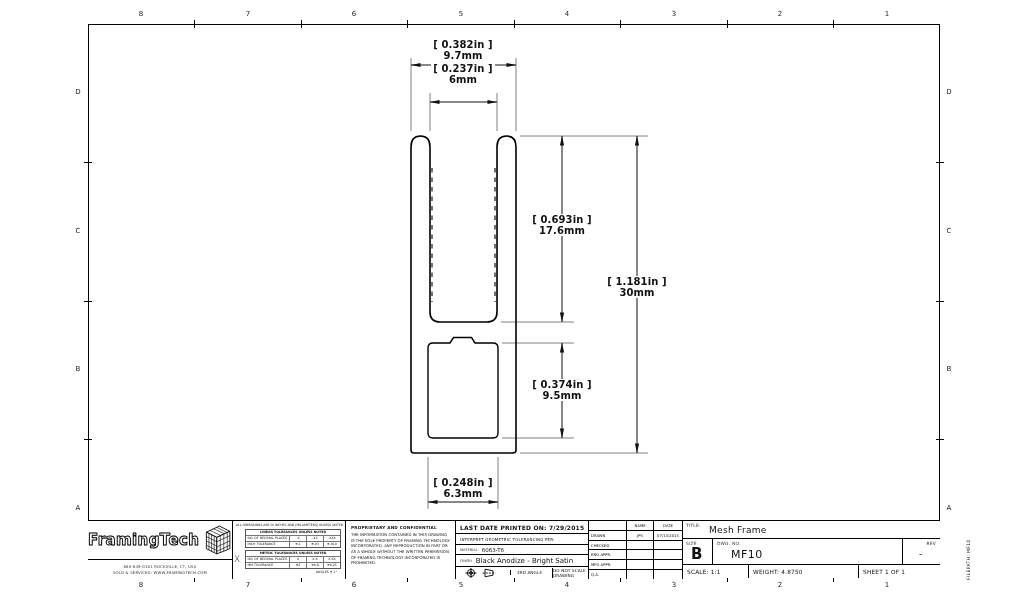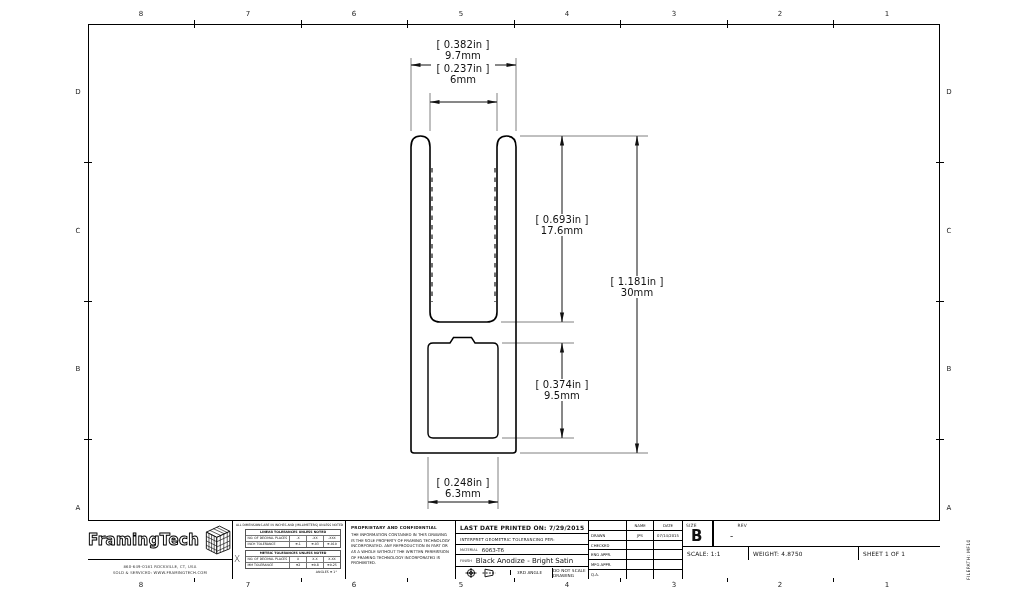--- a/index.html
+++ b/index.html
@@ -14,21 +14,21 @@
   .zone-let { position:absolute; height:10px; width:10px; text-align:center; font-size:7px; color:#222; }
   .tickv { position:absolute; width:1px; height:8px; background:#000; }
   .tickh { position:absolute; width:8px; height:1px; background:#000; }
   .filepath { position:absolute; left:966px; top:528px; height:52px; width:10px;
               writing-mode:vertical-rl; transform:rotate(180deg);
               font-size:4.6px; letter-spacing:.3px; color:#222; white-space:nowrap; }
 
   
   svg.drw { position:absolute; left:0; top:0; z-index:1; }
   .dim { position:absolute; z-index:2; width:64px; text-align:center; background:#fff;
-         font-size:10px; font-weight:400; line-height:11px; display:flex; flex-direction:column;
+         font-size:10px; font-weight:700; line-height:11px; display:flex; flex-direction:column;
          letter-spacing:.1px; }
 
   
   .strip { position:absolute; left:88px; top:520px; width:852px; height:58px;
            border-top:1px solid #000; z-index:3; background:#fff; }
   .cell  { position:absolute; top:0; height:58px; border-left:1px solid #000; }
   .cell.first { border-left:none; }
 
   
   .logo-row { height:38px; display:flex; align-items:center; justify-content:flex-end; gap:3px; }
@@ -370,25 +370,33 @@
         </div>
         <div class="apr-row">
           <div class="apr-c1">Q.A.</div>
           <div class="apr-c2"></div>
           <div class="apr-c3"></div>
         </div>
       </div>
     </div>
 
     <div class="cell" style="left:594px;width:258px">
+      <div class="t-title-row">
+        <span class="t-lab t-title-lab">TITLE:</span>
+        <span class="t-title-val">Mesh Frame</span>
+      </div>
       <div class="t-mid">
         <div class="t-size">
           <span class="t-lab t-size-lab">SIZE</span>
           <span class="t-size-val">B</span>
         </div>
+        <div class="t-dwg">
+          <span class="t-lab t-dwg-lab">DWG. NO.</span>
+          <span class="t-dwg-val">MF10</span>
+        </div>
         <div class="t-rev">
           <span class="t-lab t-rev-lab">REV</span>
           <span class="t-rev-val">-</span>
         </div>
       </div>
       <div class="t-bot">
         <div class="t-scale">SCALE: 1:1</div>
         <div class="t-weight">WEIGHT: 4.8750</div>
         <div class="t-sheet">SHEET 1 OF 1</div>
       </div>

